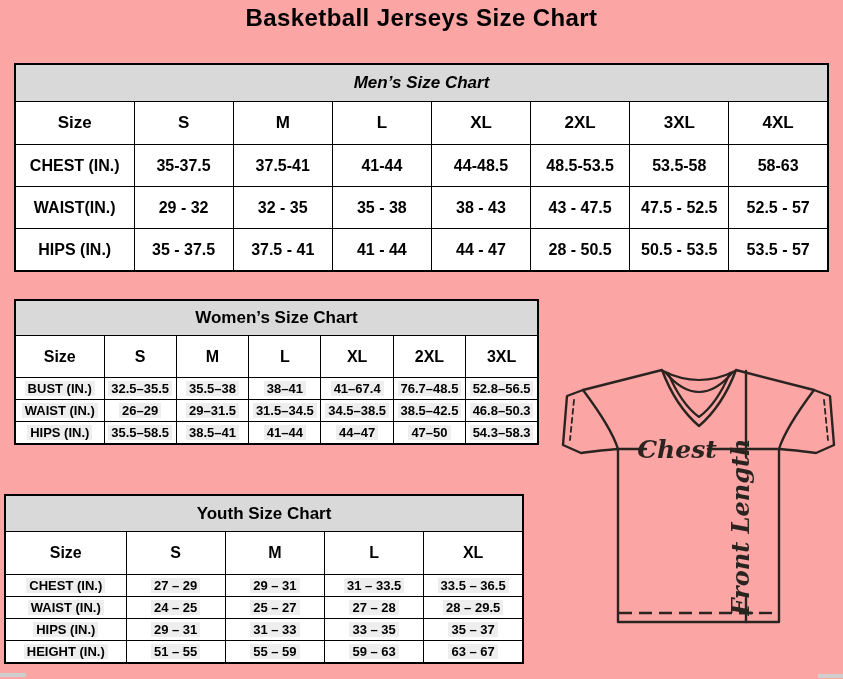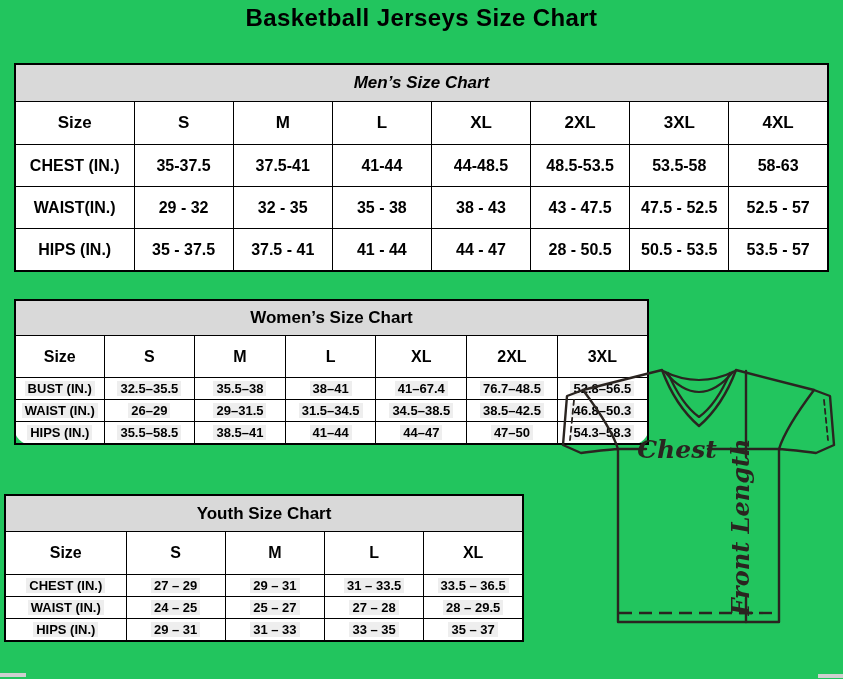--- a/index.html
+++ b/index.html
@@ -1,29 +1,29 @@
 <!DOCTYPE html>
 <html><head>
 <meta charset="utf-8">
 <style>
   html,body{margin:0;padding:0;background:#fff;}
-  .page{position:relative;width:843px;height:679px;background:#22c55e;overflow:hidden;
+  .page{position:relative;width:843px;height:679px;background:#fca5a5;overflow:hidden;
         font-family:"Liberation Sans",sans-serif;color:#000;}
   .page-title{position:absolute;top:4px;left:0;width:100%;margin:0;text-align:center;
         font-weight:bold;font-size:24px;letter-spacing:.4px;}
   .tbl{position:absolute;border-collapse:collapse;table-layout:fixed;background:#fff;
         border:2px solid #000;}
   .tbl td,.tbl th{border:1px solid #000;font-weight:bold;text-align:center;
         vertical-align:middle;padding:0;color:#000;overflow:hidden;}
   .tbl .title-row td{background:#d9d9d9;font-size:17px;}
   .men{left:14px;top:63px;width:815px;}
   .men .title-row td{height:36px;font-style:italic;}
   .men .size-row th{height:42px;font-size:17px;}
   .men .data-row td{height:41px;font-size:16px;}
-  .women{left:14px;top:299px;width:635px;border-radius:18px;}
+  .women{left:14px;top:299px;width:525px;}
   .women .title-row td{height:34px;}
   .women .size-row th{height:41px;font-size:16px;}
   .women .data-row td{height:21px;font-size:13px;}
   .youth{left:4px;top:494px;width:520px;}
   .youth .title-row td{height:35px;}
   .youth .size-row th{height:42px;font-size:16px;}
   .youth .data-row td{height:21px;font-size:13px;}
   .hl{background:#eeeeee;padding:0 3px;}
   .jersey{position:absolute;left:556px;top:356px;width:286px;height:286px;}
   .diag-label{font-family:"DejaVu Serif",serif;font-style:italic;font-weight:bold;
@@ -185,20 +185,27 @@
           <td><span class="hl">27 – 28</span></td>
           <td><span class="hl">28 – 29.5</span></td>
         </tr>
         <tr class="data-row">
           <td><span class="hl">HIPS (IN.)</span></td>
           <td><span class="hl">29 – 31</span></td>
           <td><span class="hl">31 – 33</span></td>
           <td><span class="hl">33 – 35</span></td>
           <td><span class="hl">35 – 37</span></td>
         </tr>
+        <tr class="data-row">
+          <td><span class="hl">HEIGHT (IN.)</span></td>
+          <td><span class="hl">51 – 55</span></td>
+          <td><span class="hl">55 – 59</span></td>
+          <td><span class="hl">59 – 63</span></td>
+          <td><span class="hl">63 – 67</span></td>
+        </tr>
       </tbody>
     </table>
 
   <svg class="jersey" viewBox="0 0 286 286">
     <g fill="none" stroke="#2a2420" stroke-width="2.4" stroke-linejoin="round" stroke-linecap="round">
       <path d="M106,14 L27,34 L11,40 L7,89 L25,97 C38,95 52,94 62,93 L62,266 L223,266 L223,93 C233,94 247,95 260,97 L278,89 L274,40 L258,34 L180,14 C171,38 157,58 143,70 C129,58 115,38 106,14 Z"></path>
       <path d="M27,34 C45,58 57,77 62,93"></path>
       <path d="M258,34 C240,58 228,77 223,93"></path>
       <path stroke-width="2.2" d="M107,15 Q143,33 179,15"></path>
       <path stroke-width="2.2" d="M109,16 Q143,56 177,16"></path>

